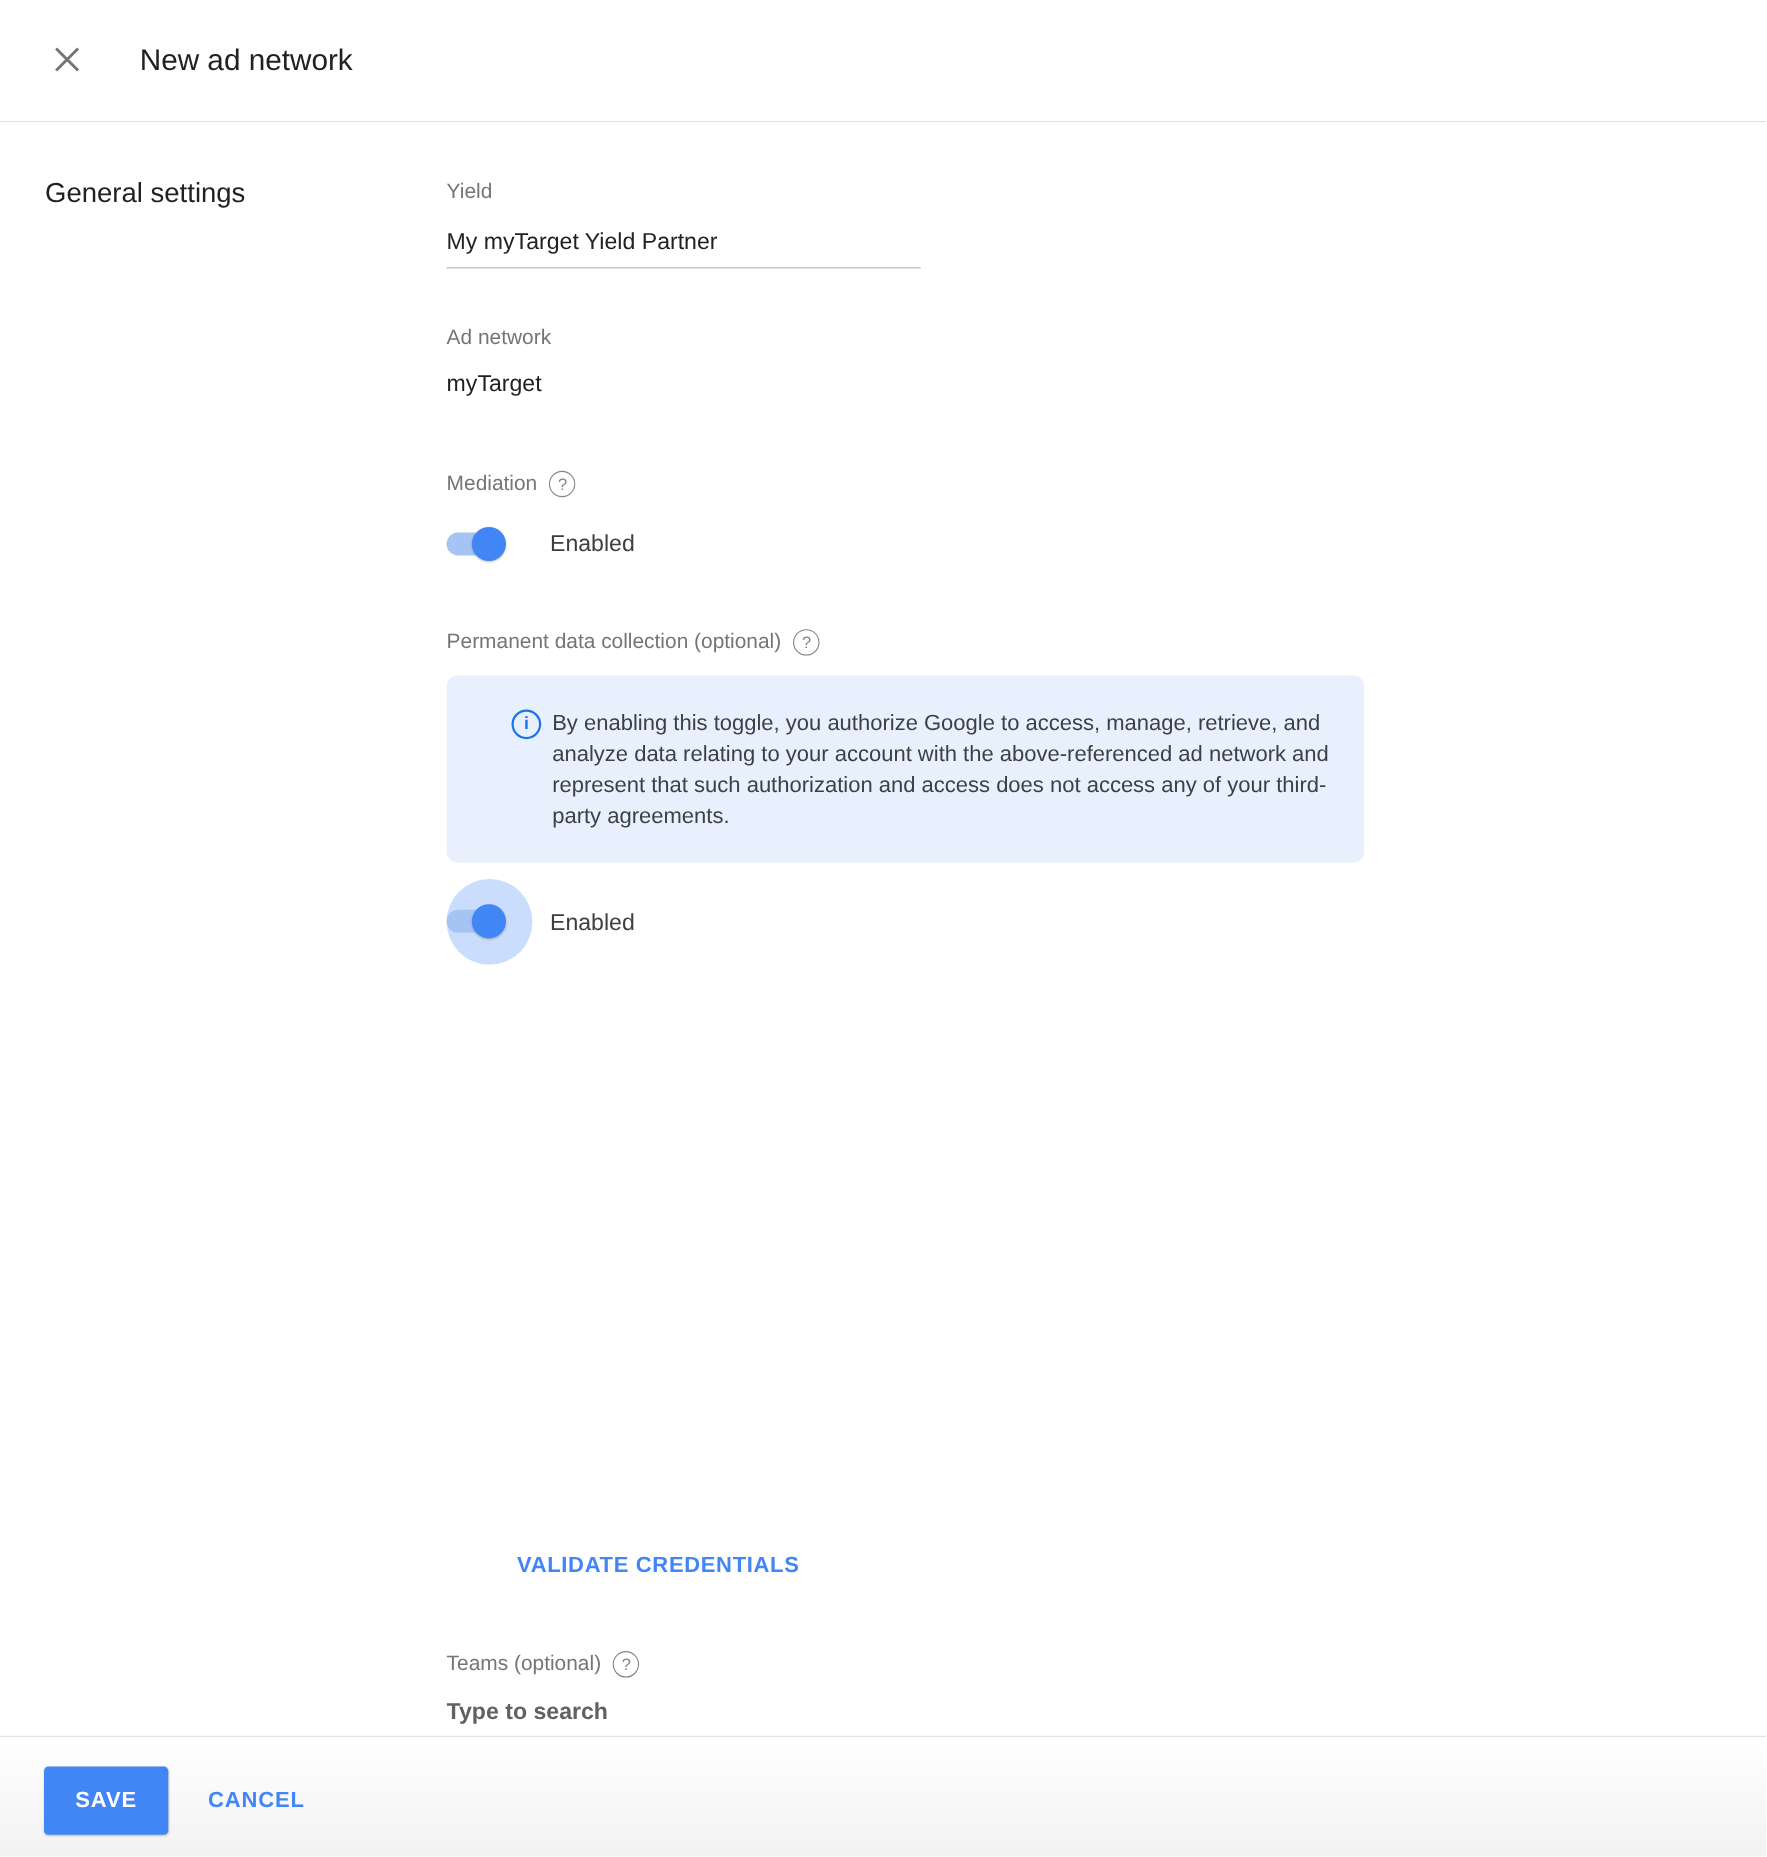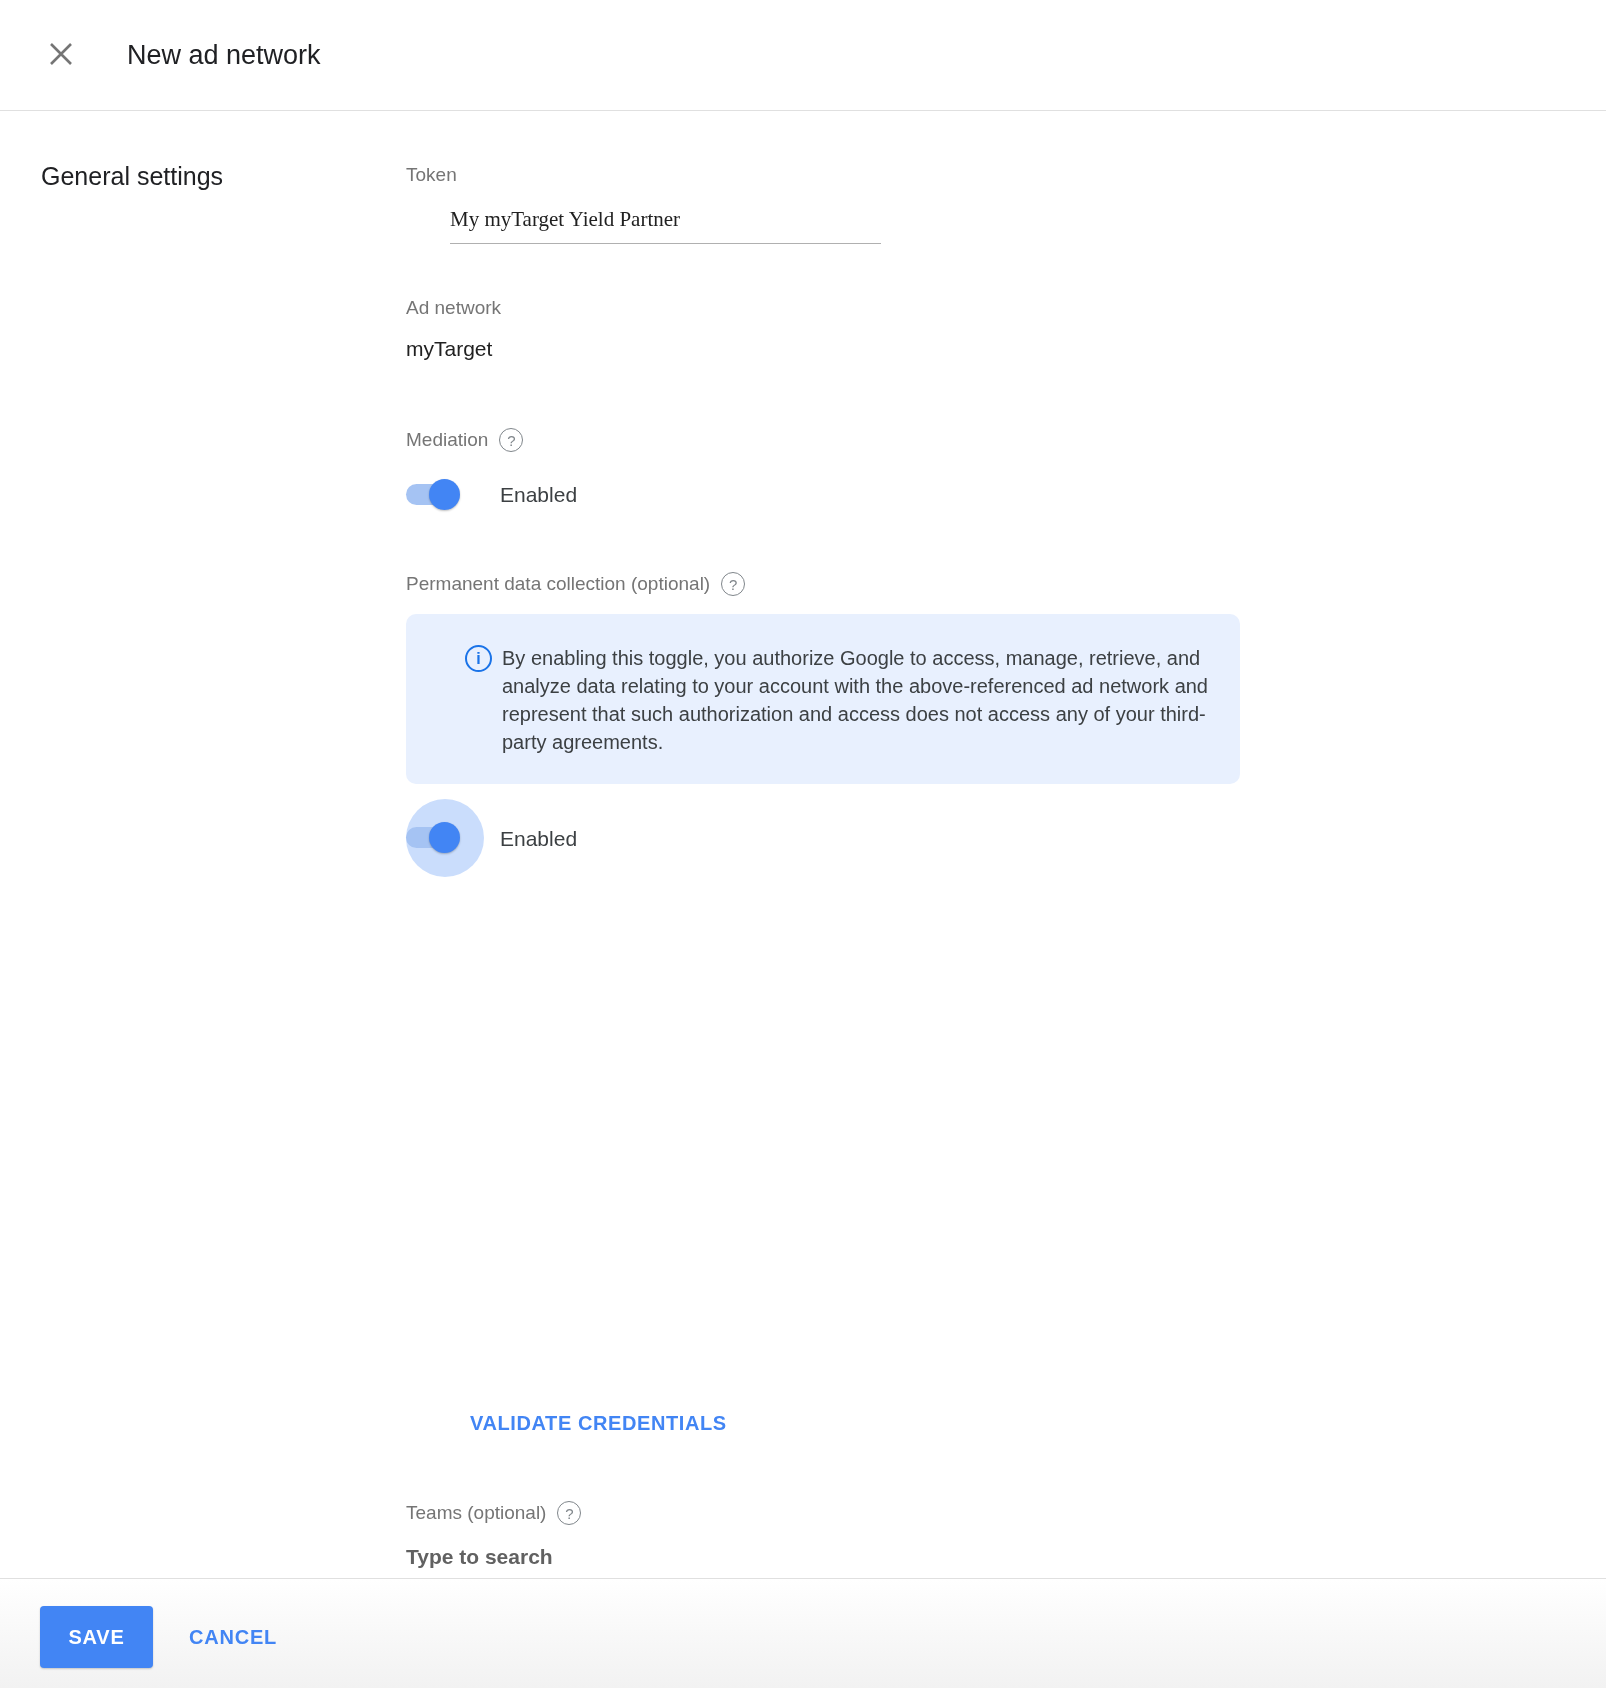--- a/index.html
+++ b/index.html
@@ -11,21 +11,21 @@
   .header { position:absolute; left:0; top:0; width:1606px; height:111px; background:#fff; border-bottom:1px solid #e0e0e0; }
   .close-btn { position:absolute; left:45px; top:40px; width:32px; height:32px; display:flex; align-items:center; justify-content:center; cursor:pointer; }
   .page-title { position:absolute; left:127px; top:0; height:111px; display:flex; align-items:center; font-size:27px; font-weight:500; color:#202124; }
 
   
   .section-label { position:absolute; left:41px; top:162px; font-size:25px; color:#202124; }
 
   
   .flabel { position:absolute; font-size:19px; color:#757575; display:flex; align-items:center; }
   .fvalue { position:absolute; font-size:21px; color:#212121; }
-  .underinput { position:absolute; border:none; outline:none; background:transparent; font-family:Liberation Serif, serif; font-size:21px; color:#212121; width:431px;margin-left:44px; }
+  .underinput { position:absolute; border:none; outline:none; background:transparent; font-family:Liberation Sans, sans-serif; font-size:21px; color:#212121; width:431px; }
 
   .help-icon { display:inline-flex; align-items:center; justify-content:center; width:24px; height:24px; border:1.5px solid #80868b; border-radius:50%; color:#80868b; font-size:15px; margin-left:11px; flex:none; }
 
   
   .switch { position:absolute; width:52px; height:21px; cursor:pointer; }
   .switch .track { position:absolute; left:0; top:0; width:52px; height:21px; border-radius:11px; background:#a5c3f3; }
   .switch .knob { position:absolute; left:23px; top:-5px; width:31px; height:31px; border-radius:50%; background:#4285f4; box-shadow:0 1px 2px rgba(0,0,0,.25); }
   .ripple { position:absolute; left:406px; top:799px; width:78px; height:78px; border-radius:50%; background:rgba(66,133,244,.28); }
   .toggle-state { position:absolute; left:500px; font-size:21px; font-weight:500; color:#3c4043; }
 
@@ -62,21 +62,21 @@
         <svg width="28" height="28" viewBox="0 0 28 28">
             <path d="M4 4 L24 24 M24 4 L4 24" stroke="#757575" stroke-width="2.6" fill="none"></path>
           </svg>
       </span>
     </div>
     <div class="page-title">New ad network</div>
   </div>
 
   <div class="section-label">General settings</div>
 
-  <div class="flabel" style="left:406px; top:164px;">Token</div>
+  <div class="flabel" style="left:406px; top:164px;">Yield</div>
   <input class="underinput" style="position: absolute; left: 406px; top: 196px; height: 48px; border-bottom: 1px solid rgb(176, 176, 176);" value="My myTarget Yield Partner">
 
   <div class="flabel" style="left:406px; top:297px;">Ad network</div>
   <div class="fvalue" style="left:406px; top:337px;">myTarget</div>
 
   <div class="flabel" style="left:406px; top:428px;">
     <span>Mediation</span>
     <span class="help-icon">?</span>
   </div>
   <div class="switch" style="left:406px; top:484px;">

